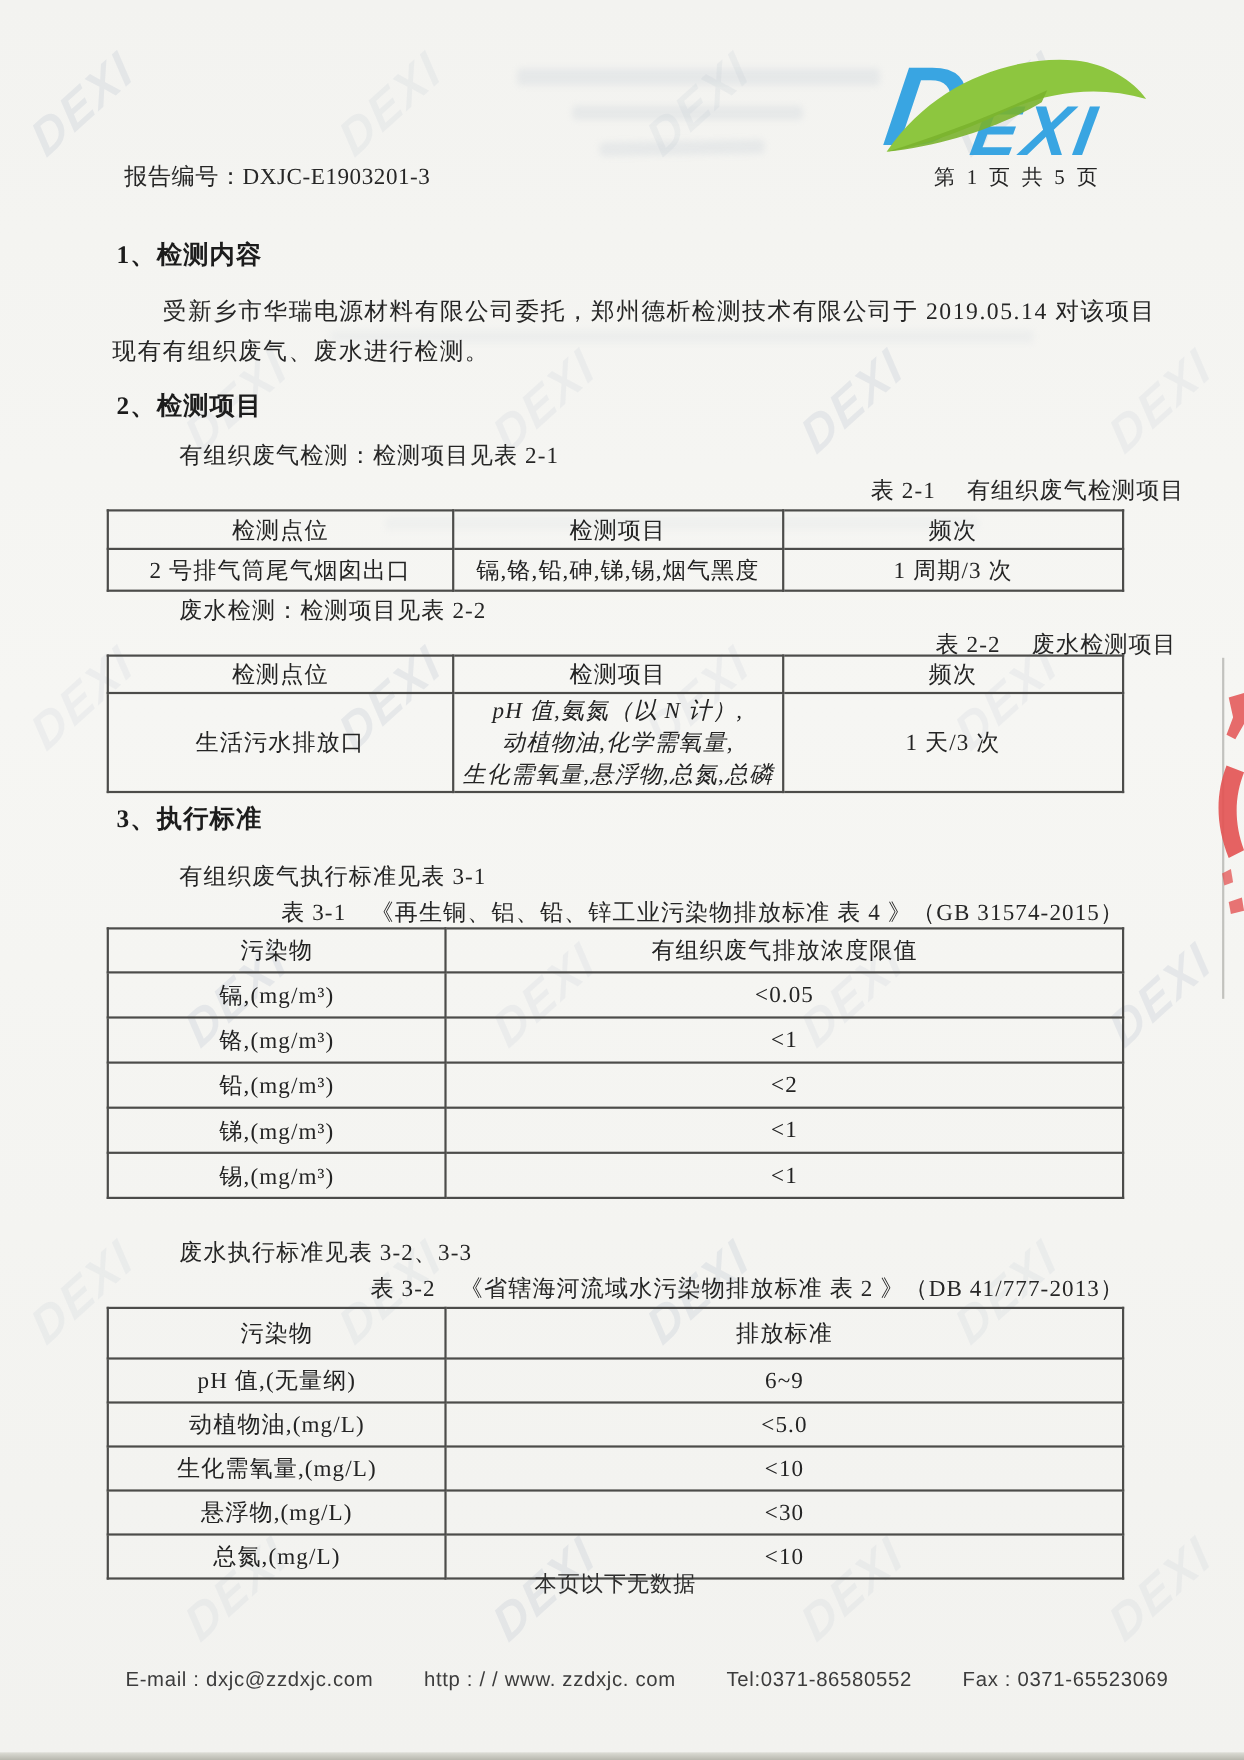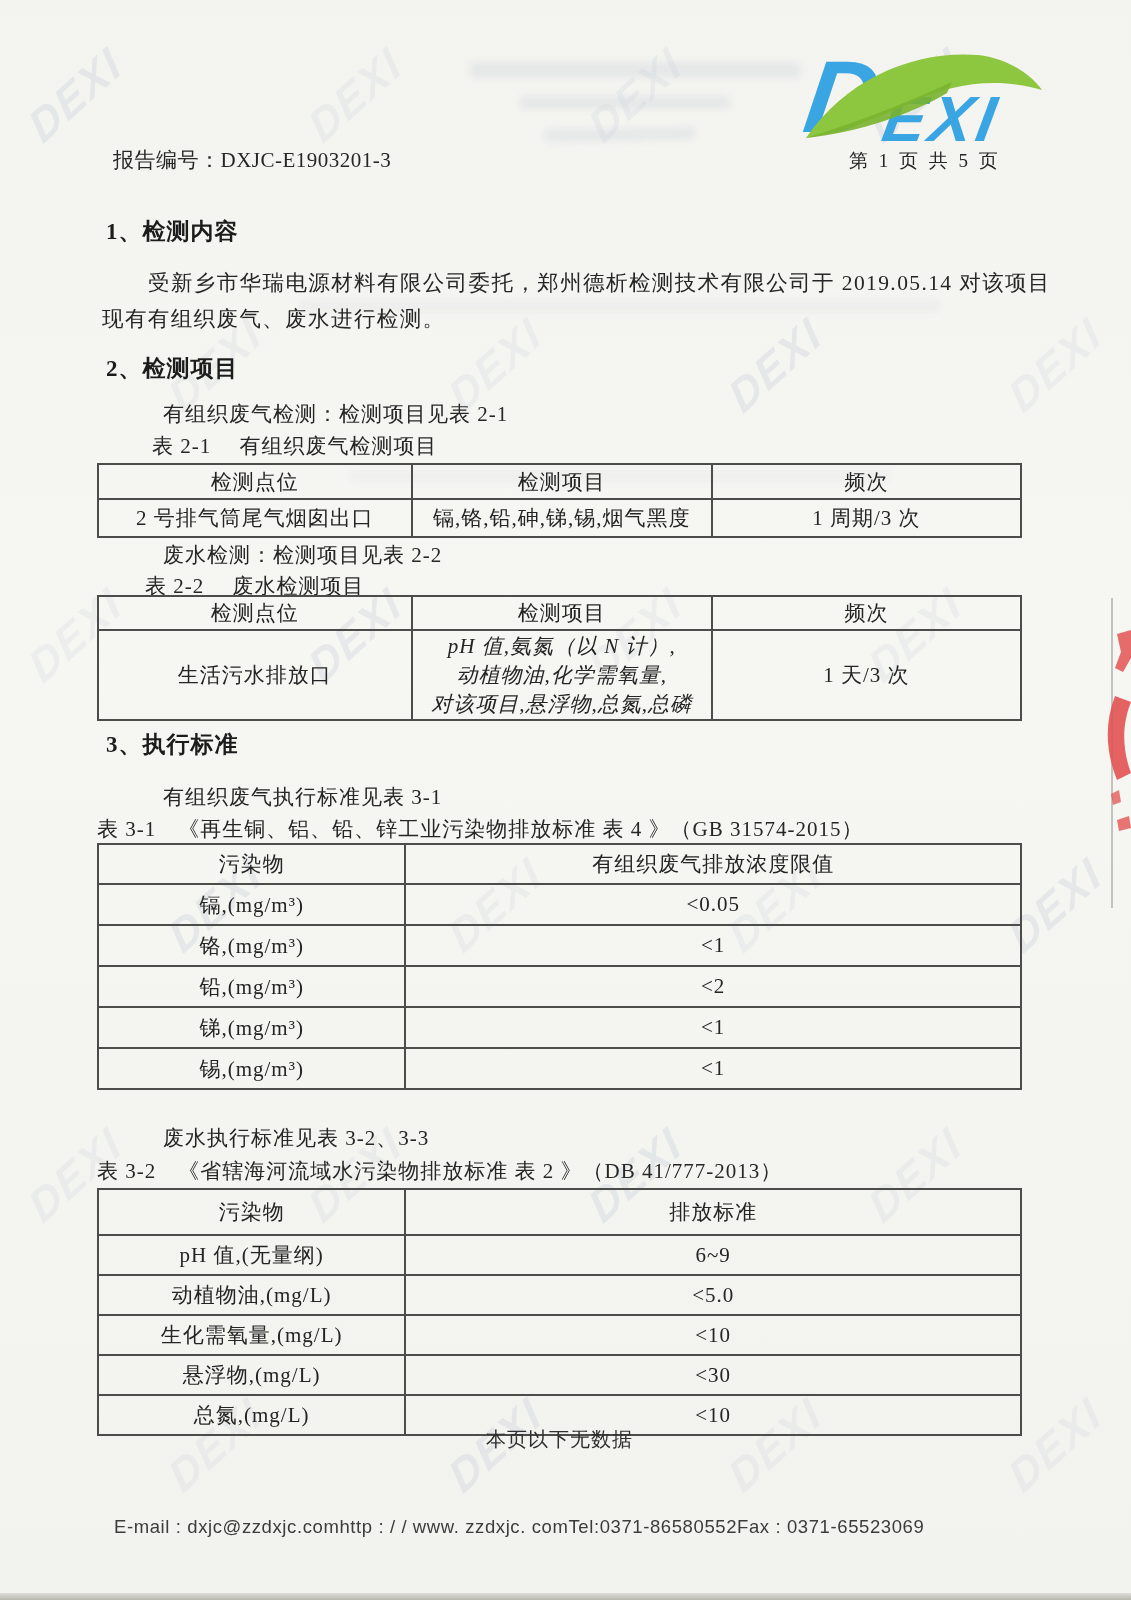--- a/index.html
+++ b/index.html
@@ -39,39 +39,39 @@
     font-weight:bold;font-style:italic;font-size:64px;line-height:66px;letter-spacing:4px;
     color:#39a5e2;transform:skewX(-10deg);}
   .logo svg{position:absolute;left:0;top:0;}
   
   .h-sec{position:absolute;left:106px;font-size:23px;font-weight:bold;color:#1c1c1c;letter-spacing:1px;}
   .h1{top:216px;} .h2{top:353px;} .h3{top:729px;}
   .para{position:absolute;left:102px;width:955px;font-size:21.5px;letter-spacing:1.4px;line-height:26px;}
   .p1{top:270px;text-indent:46px;} .p2{top:306px;}
   .note{position:absolute;left:163px;font-size:21px;letter-spacing:1px;}
   .n21{top:400px;} .n22{top:541px;} .n31{top:783px;} .n32{top:1124px;}
-  .caption{position:absolute;left:97px;width:925px;text-align:left;font-size:21px;letter-spacing:1px;}
+  .caption{position:absolute;left:97px;width:925px;text-align:right;font-size:21px;letter-spacing:1px;}
   .c21{top:432px;transform:translateX(55px);} .c22{top:572px;transform:translateX(48px);}
   .c31{top:815px;} .c32{top:1157px;}
   
   table{position:absolute;left:97px;width:925px;border-collapse:collapse;
     font-size:21px;color:#242424;table-layout:fixed;}
   th,td{border:2px solid #4c4c4a;text-align:center;font-weight:normal;
     padding:0 4px;letter-spacing:1px;}
   .t21{top:463px;} .t21 th{height:33px;} .t21 td{height:36px;}
   .t22{top:595px;} .t22 th{height:32px;} .t22 td{height:88px;}
   .t22 .ml div{line-height:29px;font-style:italic;}
   .t3 col.c1{width:33.3%;} .t3 col.c2{width:66.7%;}
   .t31{top:843px;} .t31 th{height:38px;} .t31 td{height:39px;}
   .t32{top:1188px;} .t32 th{height:44px;} .t32 td{height:38px;}
   .w1{width:34%;} .w2{width:32.5%;} .w3{width:33.5%;}
   
   .nodata{position:absolute;left:97px;width:925px;top:1426px;text-align:center;
     font-size:20px;letter-spacing:1px;color:#2e2e2e;}
-  .footer{position:absolute;left:114px;top:1516px;display:flex;
+  .footer{position:absolute;left:114px;top:1516px;display:flex;gap:46px;
     font-family:"Liberation Sans","DejaVu Sans",sans-serif;font-size:18.5px;
     color:#3c3c3c;letter-spacing:.6px;}
   
   .stamp{position:absolute;right:0;top:628px;width:28px;height:210px;}
 </style>
 </head>
 <body>
 
 <div class="page">
 
@@ -154,21 +154,21 @@
         <tr>
       <th class="w1">检测点位</th>
       <th class="w2">检测项目</th>
       <th class="w3">频次</th>
     </tr>
     <tr>
       <td>生活污水排放口</td>
       <td class="ml">
         <div>pH 值,氨氮（以 N 计）,</div>
         <div>动植物油,化学需氧量,</div>
-        <div>对该项目,悬浮物,总氮,总磷</div>
+        <div>生化需氧量,悬浮物,总氮,总磷</div>
       </td>
       <td>1 天/3 次</td>
     </tr>
   </tbody>
     </table>
 
   <div class="h-sec h3">3、执行标准</div>
   <div class="note n31">有组织废气执行标准见表 3-1</div>
   <div class="caption c31">表 3-1　《再生铜、铝、铅、锌工业污染物排放标准 表 4 》（GB 31574-2015）</div>
 

